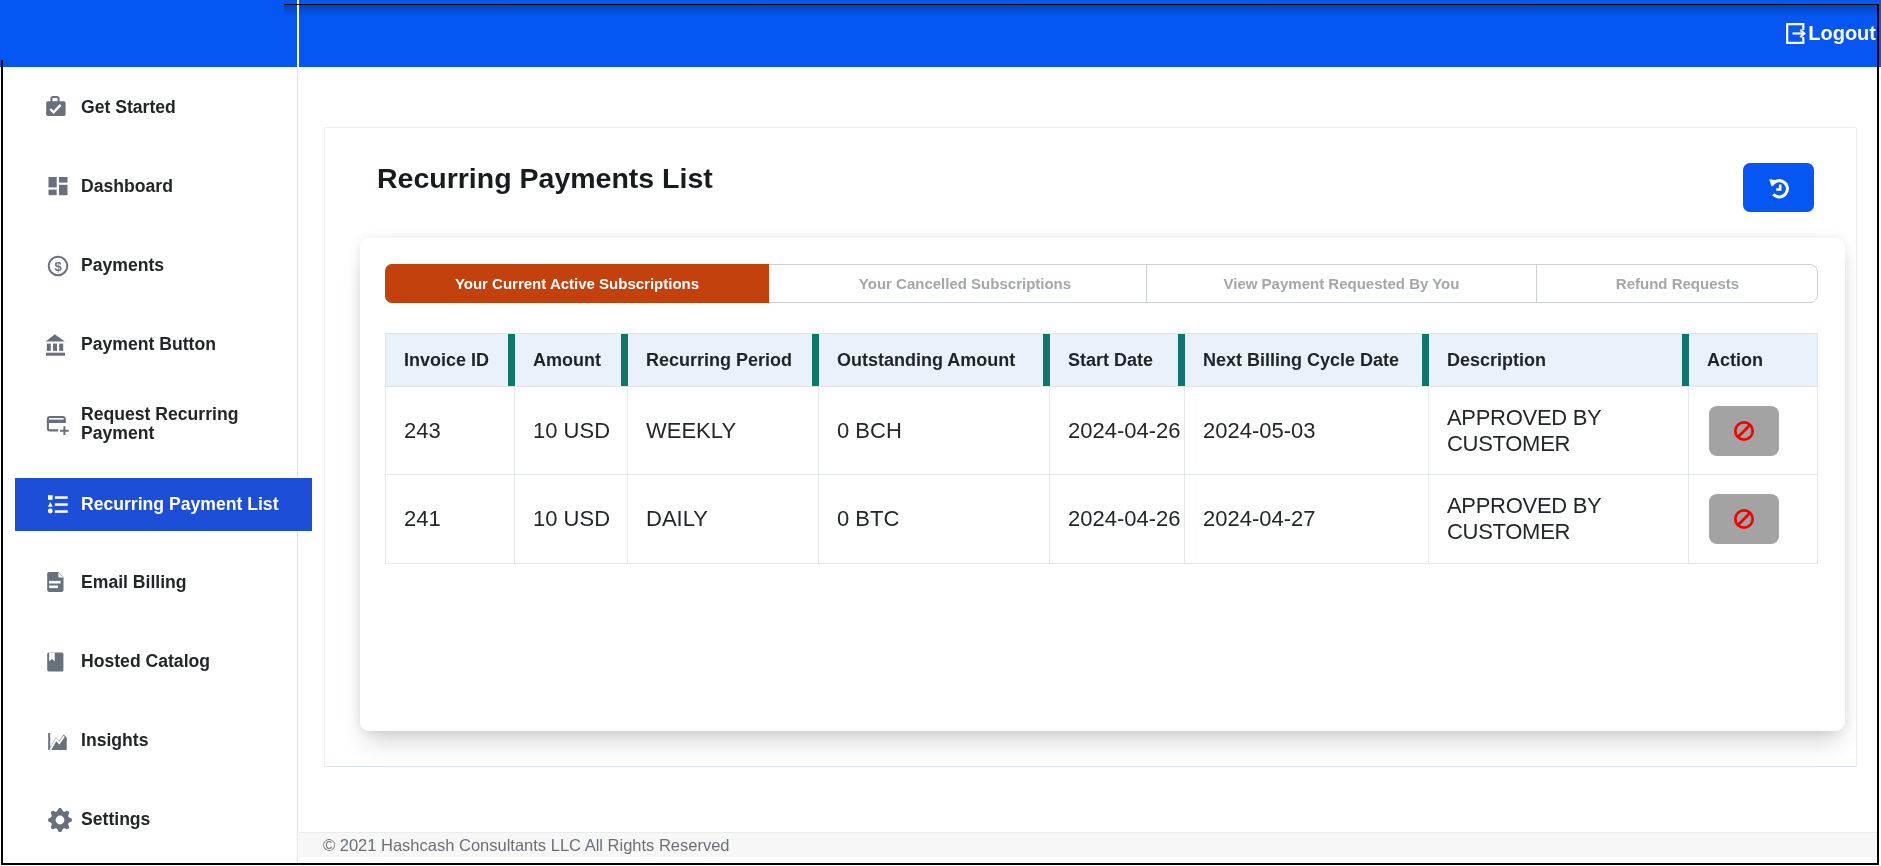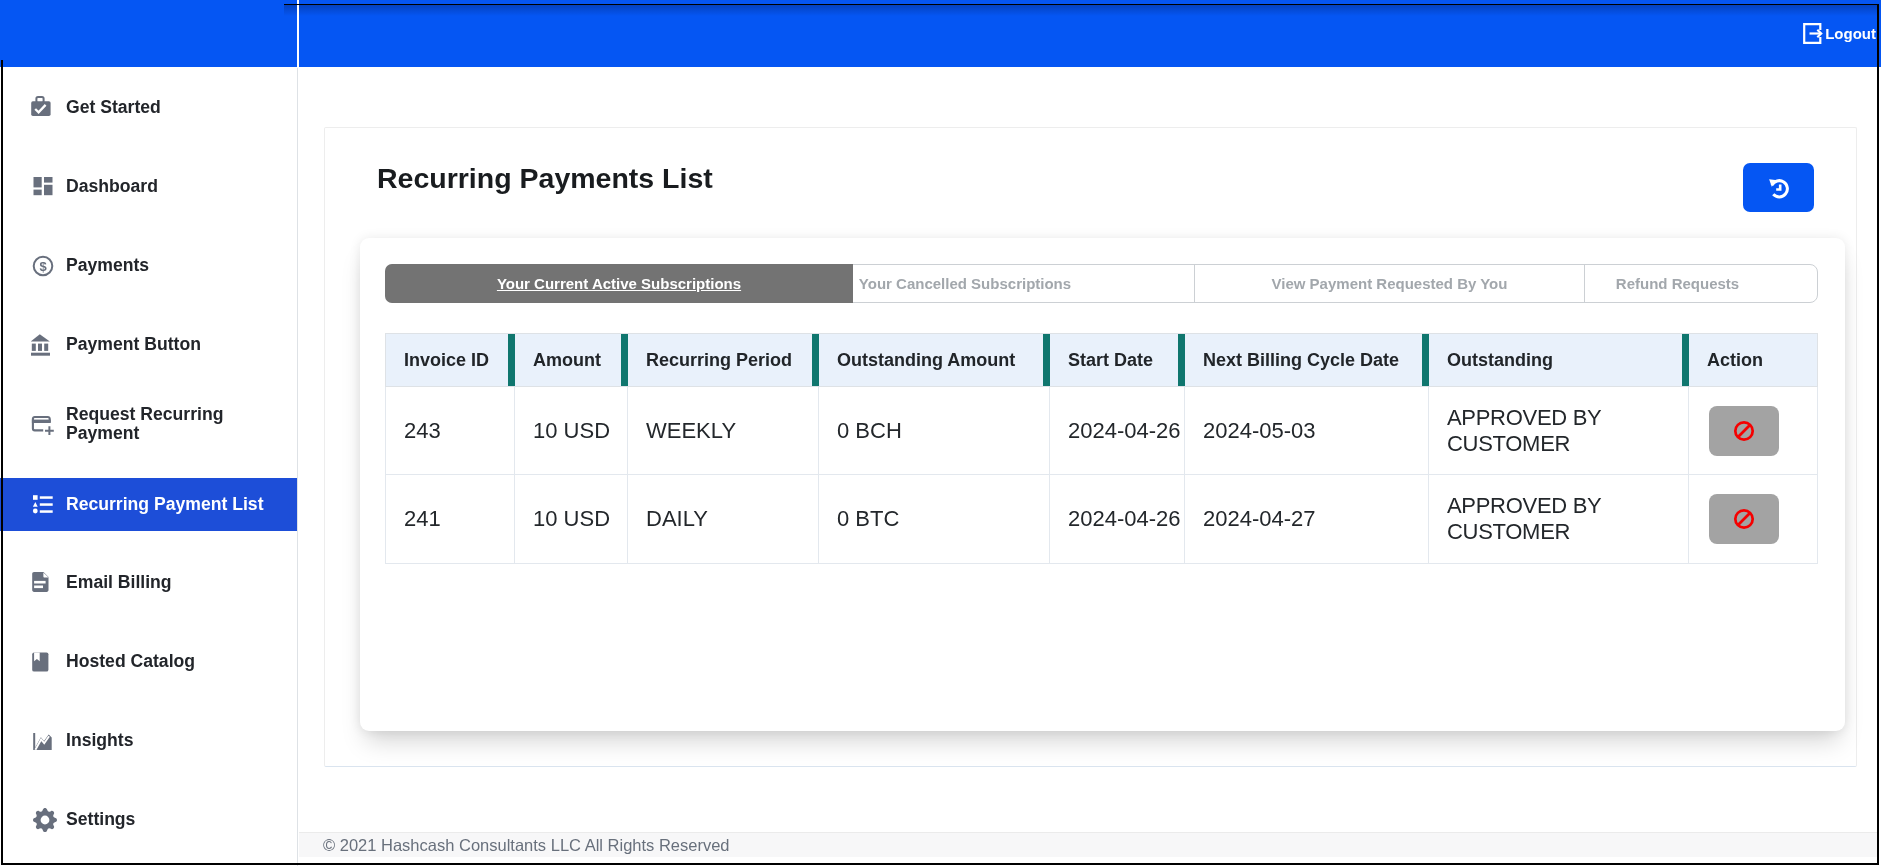--- a/index.html
+++ b/index.html
@@ -3,49 +3,49 @@
 <meta charset="utf-8">
 <style>
   * { margin:0; padding:0; box-sizing:border-box; }
   html,body { width:1881px; height:866px; overflow:hidden; background:#fff;
     font-family:"Liberation Sans", sans-serif; }
   .abs { position:absolute; }
   
   #topbar { left:0; top:0; width:1881px; height:67px; background:#0556f3; }
   #topdivider { left:297.4px; top:0; width:2px; height:67.5px; background:#fff; z-index:45; }
   #logout { right:5px; top:0; height:67px; display:flex; align-items:center; gap:2px;
-    color:#fff; font-weight:bold; font-size:15px; }
+    color:#fff; font-weight:bold; font-size:20px; }
   
   .bl { background:#000; z-index:50; }
   
   #sidebar { left:0; top:67px; width:297px; height:799px; background:#fff; }
   #sideborder { left:297px; top:67px; width:1px; height:799px; background:#dee2e6; }
-  .mitem { position:absolute; left:0; width:297px; height:53px;
+  .mitem { position:absolute; left:15px; width:297px; height:53px;
     display:flex; align-items:center;padding-left:44px; }
   .mitem .ic { position:absolute; left:31px; width:24px; height:24px; }
   .mitem .tx { position:absolute; left:66px; font-size:17.6px; font-weight:bold;
     color:#22252a; line-height:19px; }
   .mitem.active { background:#1d4ed8; }
   .mitem.active .tx { color:#fff; }
   
   #container { left:324px; top:127px; width:1533px; height:640px; background:#fff;
     border:1px solid #ededed; border-bottom-color:#dae4ef; border-radius:2px; }
   #title { left:377px; top:162px; font-size:28.5px; font-weight:bold; color:#191c1f; }
   #refreshbtn { left:1743px; top:163px; width:71px; height:49px; background:#0556f3;
     border-radius:7px; display:flex; align-items:center; justify-content:center; }
   #card { left:360px; top:238px; width:1485px; height:493px; background:#fff;
     border-radius:9px; box-shadow:0 0 12px rgba(0,0,0,.085), 0 16px 24px -6px rgba(0,0,0,.17); }
   
   .tab { position:absolute; top:264px; height:39px; display:flex; align-items:center;
     justify-content:center; font-size:15px; font-weight:bold; }
   #tabgroup { left:385px; top:264px; width:1433px; height:39px;
     border:1px solid #ccd0d4; border-radius:8px; }
-  #tab1 { left:385px; width:468px; background:#737373; color:#fff; border-radius:7px 0 0 7px;text-decoration:underline; }
+  #tab1 { left:385px; width:384px; background:#c2410c; color:#fff; border-radius:7px 0 0 7px; }
   #tab2 { left:784px; width:362px; color:#a2a7ac; }
-  #tab3 { left:1194px; width:391px; color:#a2a7ac; border-left:1px solid #ccd0d4;
+  #tab3 { left:1146px; width:391px; color:#a2a7ac; border-left:1px solid #ccd0d4;
     border-right:1px solid #ccd0d4; }
   #tab4 { left:1537px; width:281px; color:#a2a7ac; }
   
   #thead { left:385px; top:333px; width:1433px; height:54px; background:#e9f1fb;
     border:1px solid #dee2e6; }
   .trow { position:absolute; left:385px; width:1433px; height:88px; background:#fff;
     border:1px solid #e3e8ee; border-top:none; }
   #trow1 { top:387px; }
   #trow2 { top:475px; height:89px; }
   .cell { position:absolute; top:0; height:100%; display:flex; align-items:center;
@@ -101,21 +101,21 @@
 <div id="tab3" class="tab abs">View Payment Requested By You</div>
 <div id="tab4" class="tab abs">Refund Requests</div>
 
 <div id="thead" class="abs">
   <div class="cell hcell c1 cb">Invoice ID</div>
   <div class="cell hcell c2 cb">Amount</div>
   <div class="cell hcell c3 cb">Recurring Period</div>
   <div class="cell hcell c4 cb">Outstanding Amount</div>
   <div class="cell hcell c5 cb">Start Date</div>
   <div class="cell hcell c6 cb">Next Billing Cycle Date</div>
-  <div class="cell hcell c7 cb">Outstanding</div>
+  <div class="cell hcell c7 cb">Description</div>
   <div class="cell hcell c8">Action</div>
 </div>
 <div id="trow1" class="trow abs">
   <div class="cell c1 rb">243</div>
   <div class="cell c2 rb">10 USD</div>
   <div class="cell c3 rb">WEEKLY</div>
   <div class="cell c4 rb">0 BCH</div>
   <div class="cell c5 rb">2024-04-26</div>
   <div class="cell c6 rb">2024-05-03</div>
   <div class="cell c7 rb" style="letter-spacing:-0.3px">APPROVED BY CUSTOMER</div>

